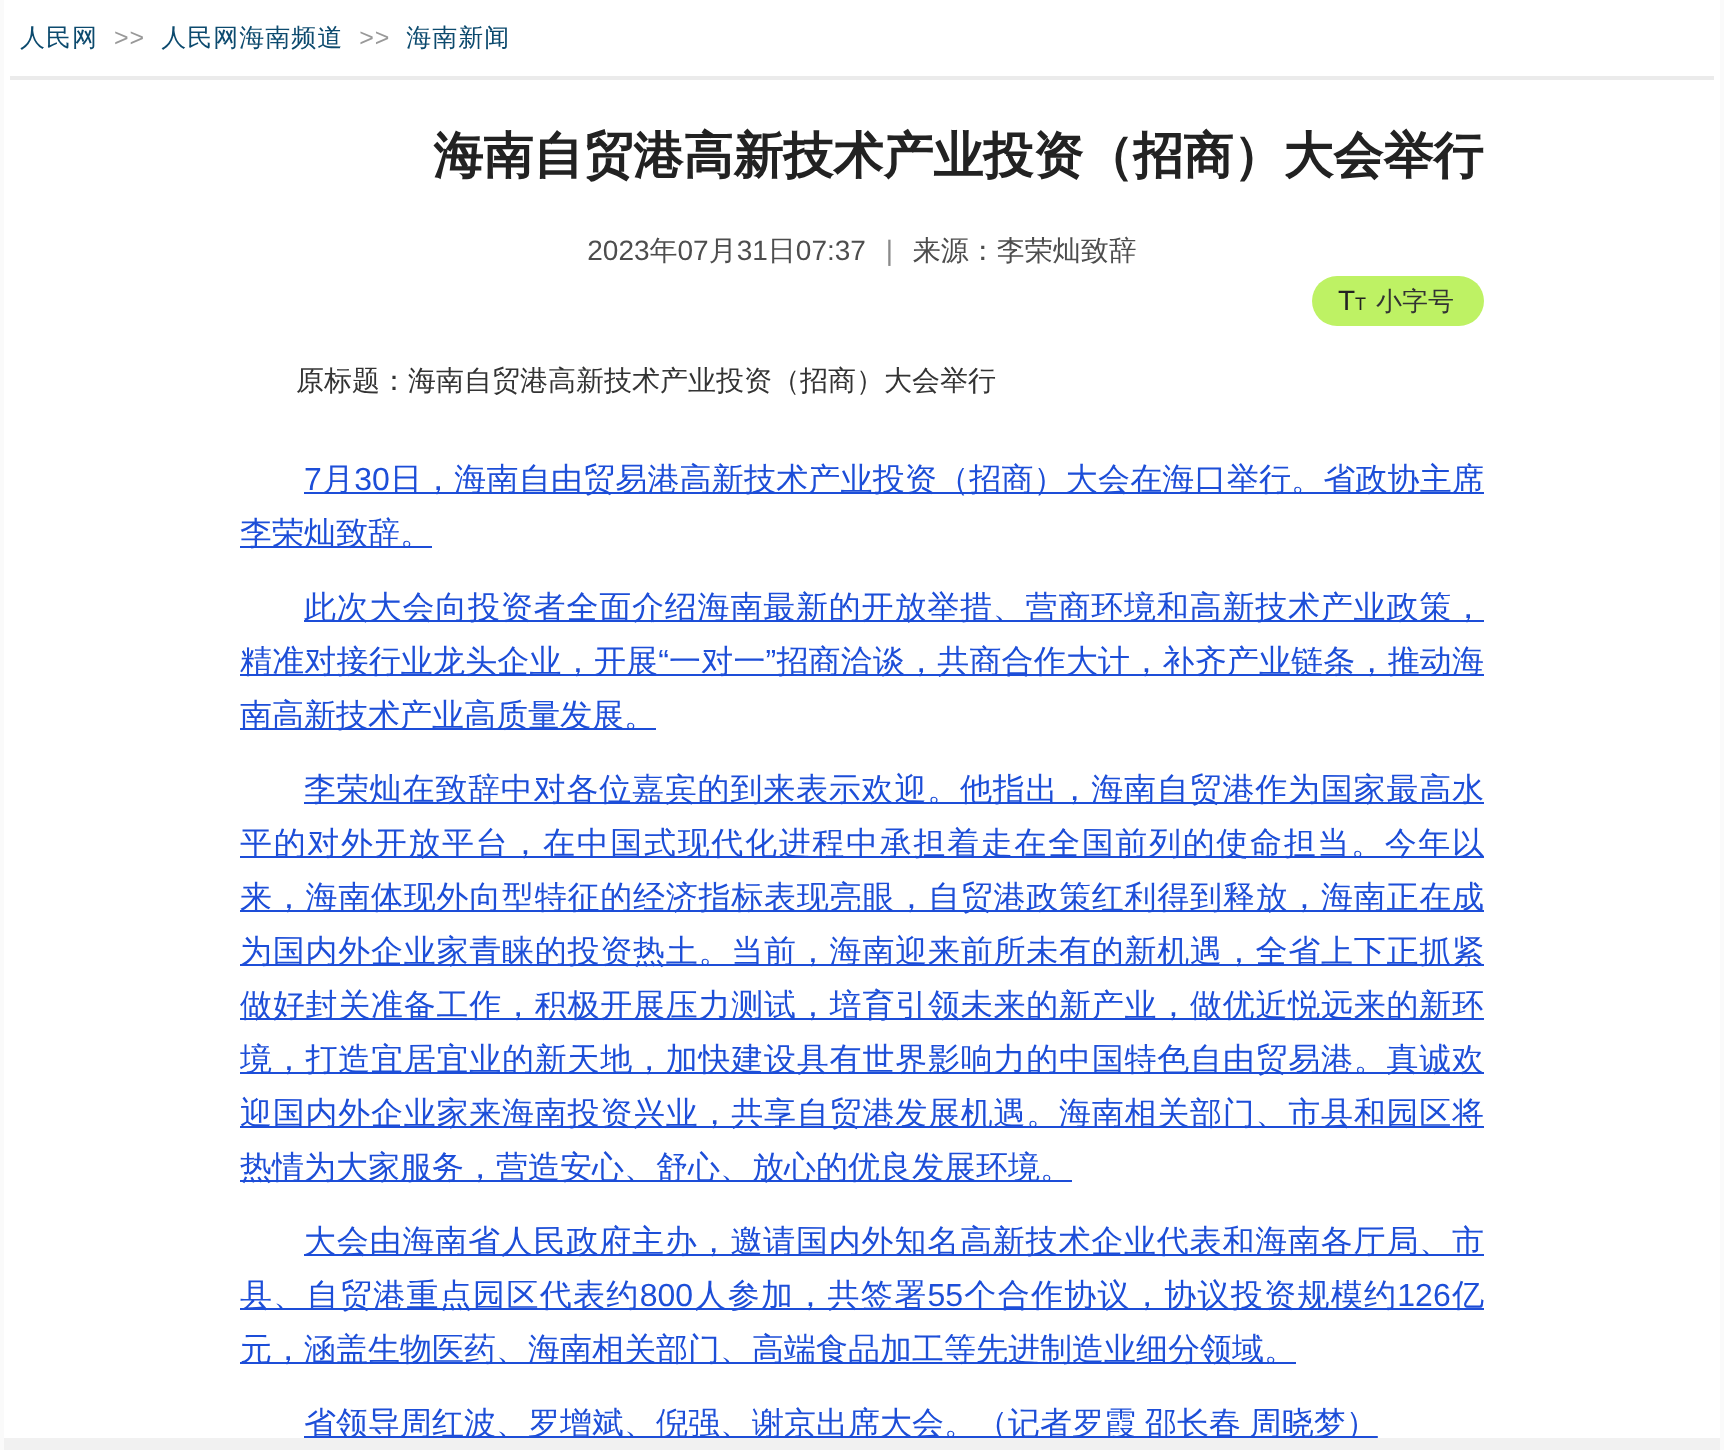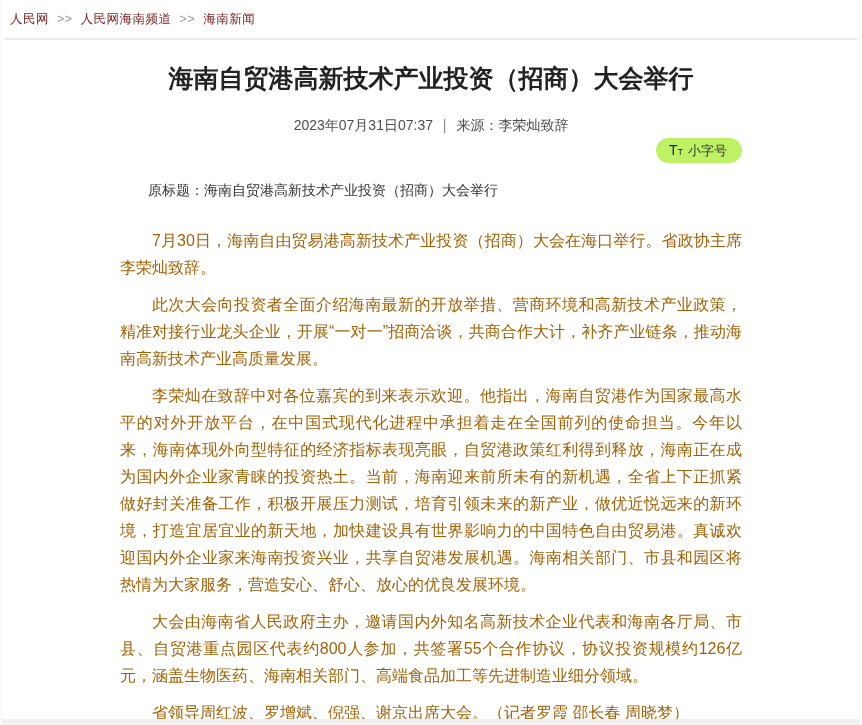--- a/index.html
+++ b/index.html
@@ -17,40 +17,40 @@
     border-left: 2px solid #fafafa;
     border-right: 2px solid #fafafa;
   }
   .breadcrumb {
     padding: 11px 0 10px 8px;
     font-size: 12.5px;
     color: #999999;
     letter-spacing: 0.5px;
   }
   .breadcrumb a {
-    color: #7f1d1d;
+    color: #0c4a6e;
     text-decoration: none;
     cursor: pointer;
   }
   .breadcrumb .sep { margin: 0 4px; color: #999999; }
   .top-divider {
     border: none;
     border-top: 2px solid #ebebeb;
     margin: 0 3px;
   }
   .article {
     width: 622px;
     margin: 0 auto;
   }
   .title {
     margin-top: 23px;
     font-size: 25px;
     font-weight: bold;
     color: #222222;
-    text-align: center;
+    text-align: right;
     line-height: 1.25;
   }
   .subtitle {
     margin-top: 15px;
     text-align: center;
     color: #999999;
     font-size: 14px;
     font-weight: normal;
   }
   .meta {
@@ -84,24 +84,25 @@
   .original-title {
     margin: 17px 0 28px;
     font-size: 14px;
     color: #333333;
     text-indent: 2em;
     line-height: 1.3;
   }
   p.body-para {
     font-size: 16px;
     line-height: 27px;
-    color: #a16207;
+    color: #1d4ed8;
     text-indent: 2em;
     text-align: justify;
     margin: 0 0 10px;
+    text-decoration: underline;
   }
   .bottom-strip {
     position: absolute;
     left: 0; right: 0; bottom: 0;
     height: 6px;
     background: #f1f1f1;
   }
 </style>
 </head>
 <body>

